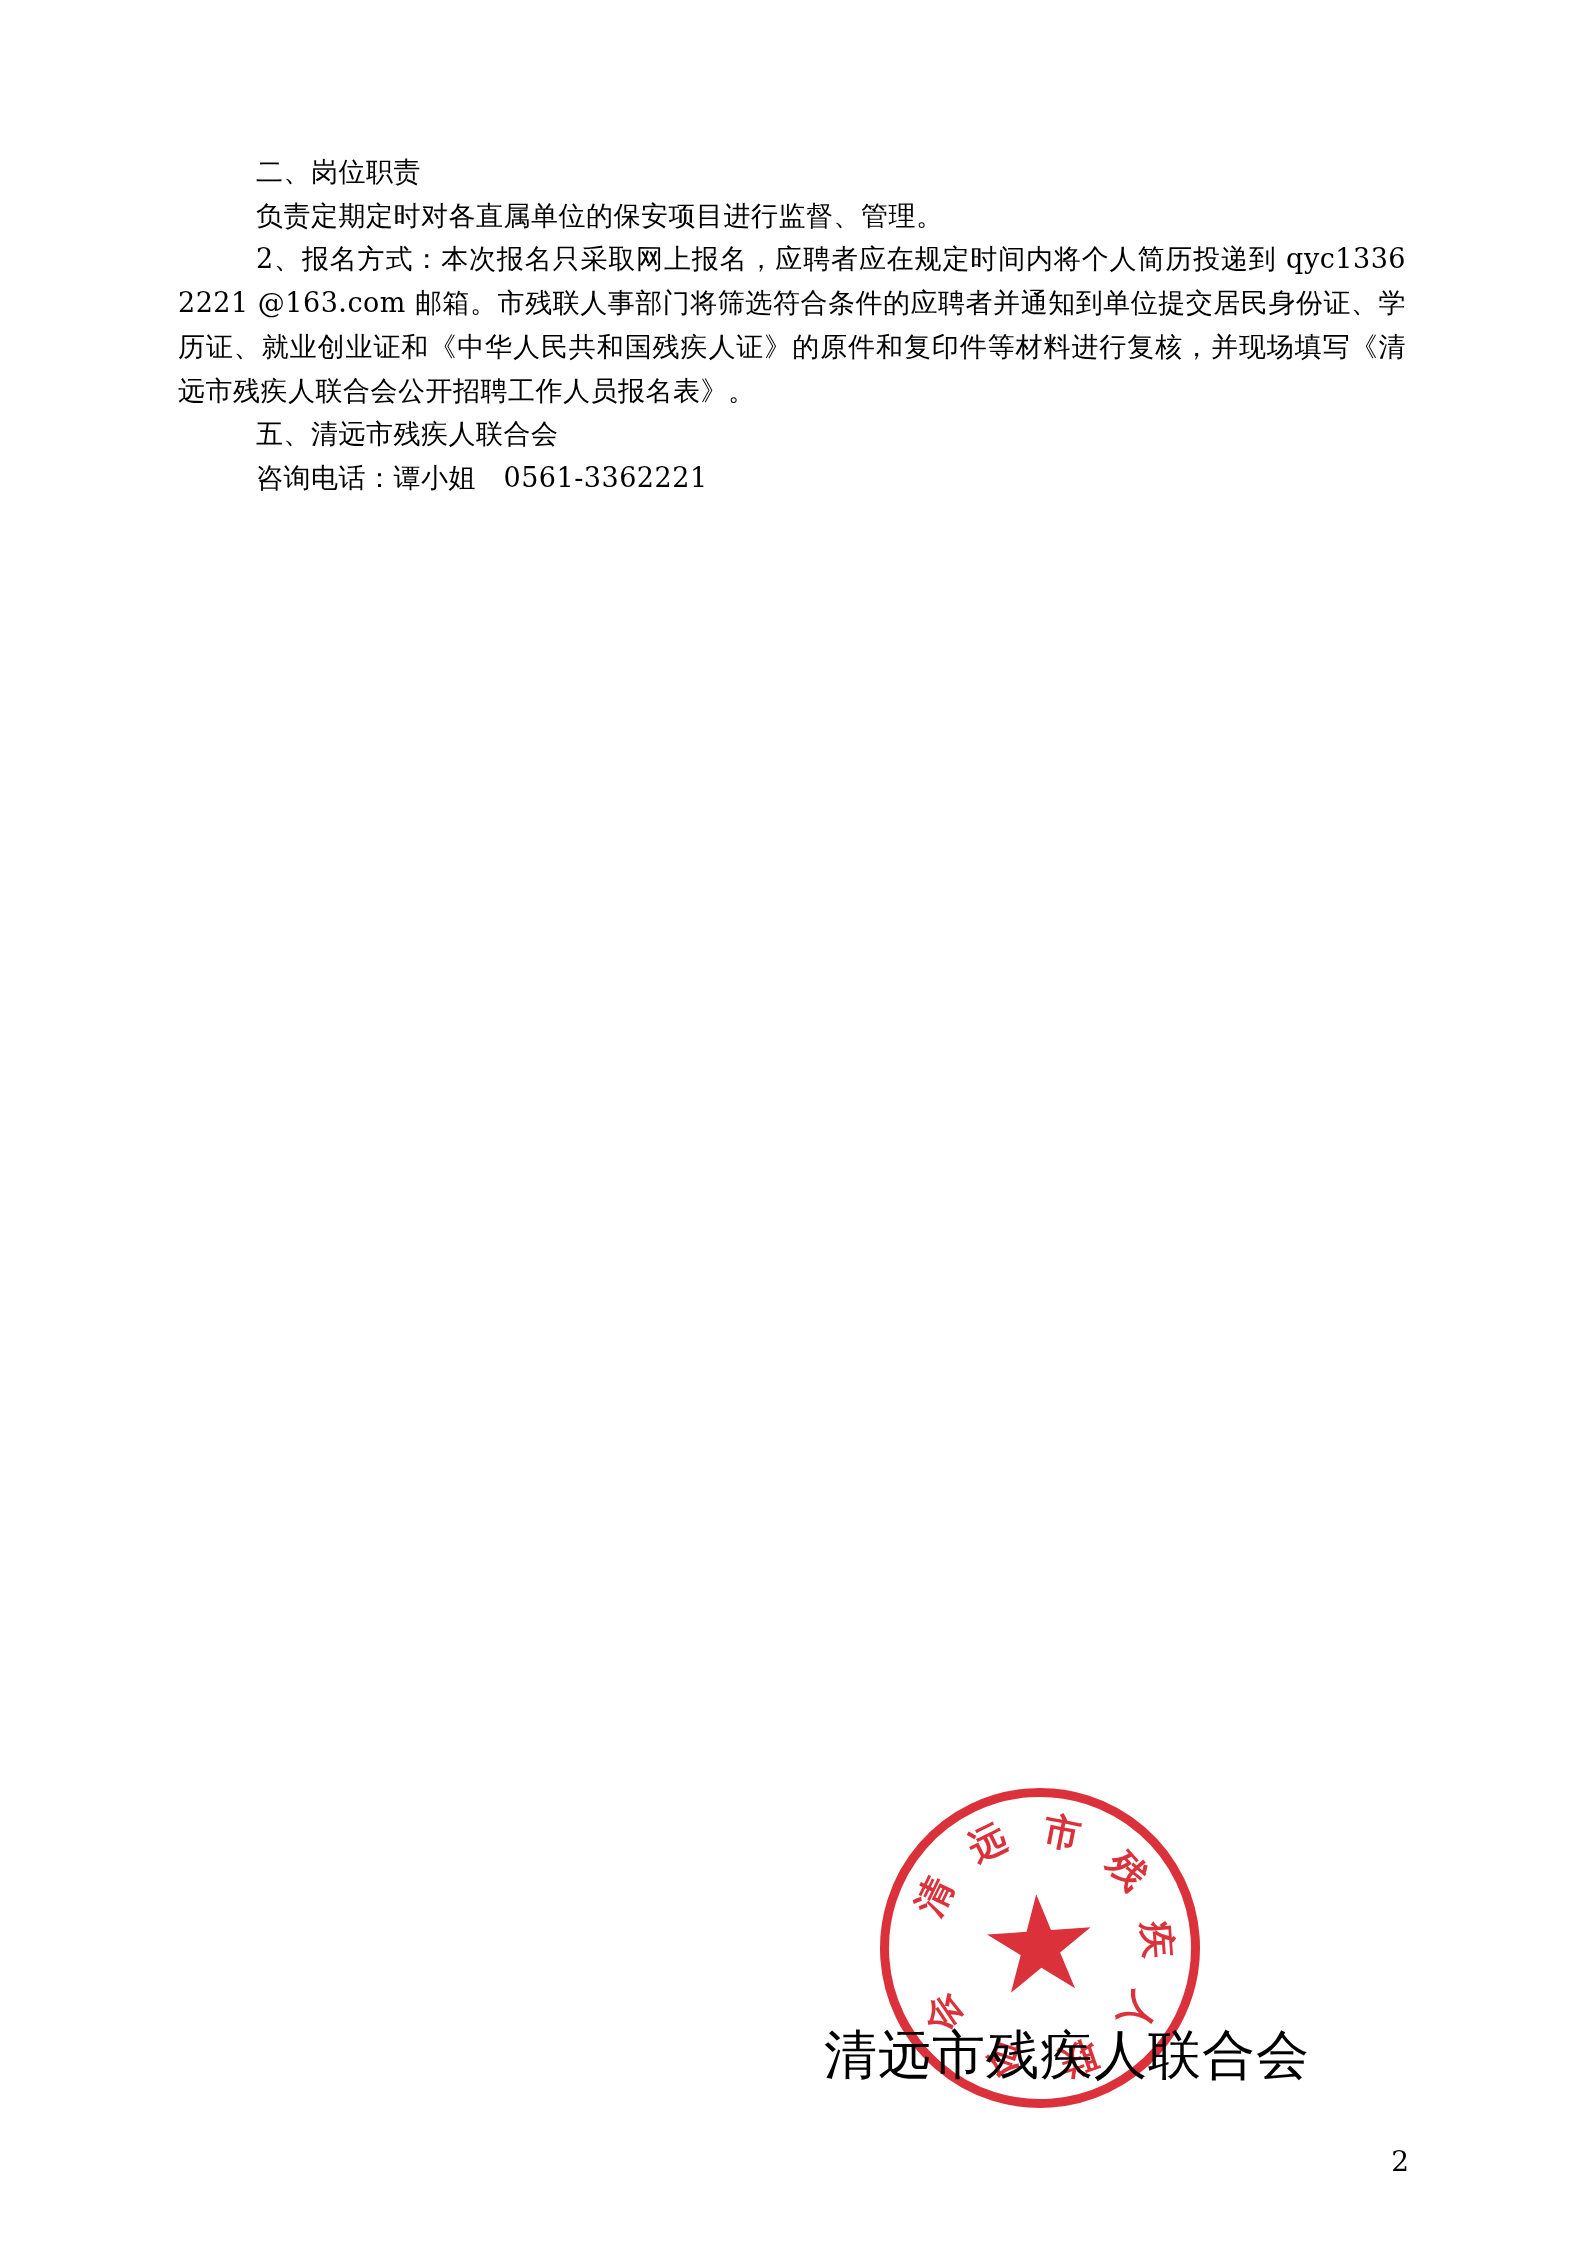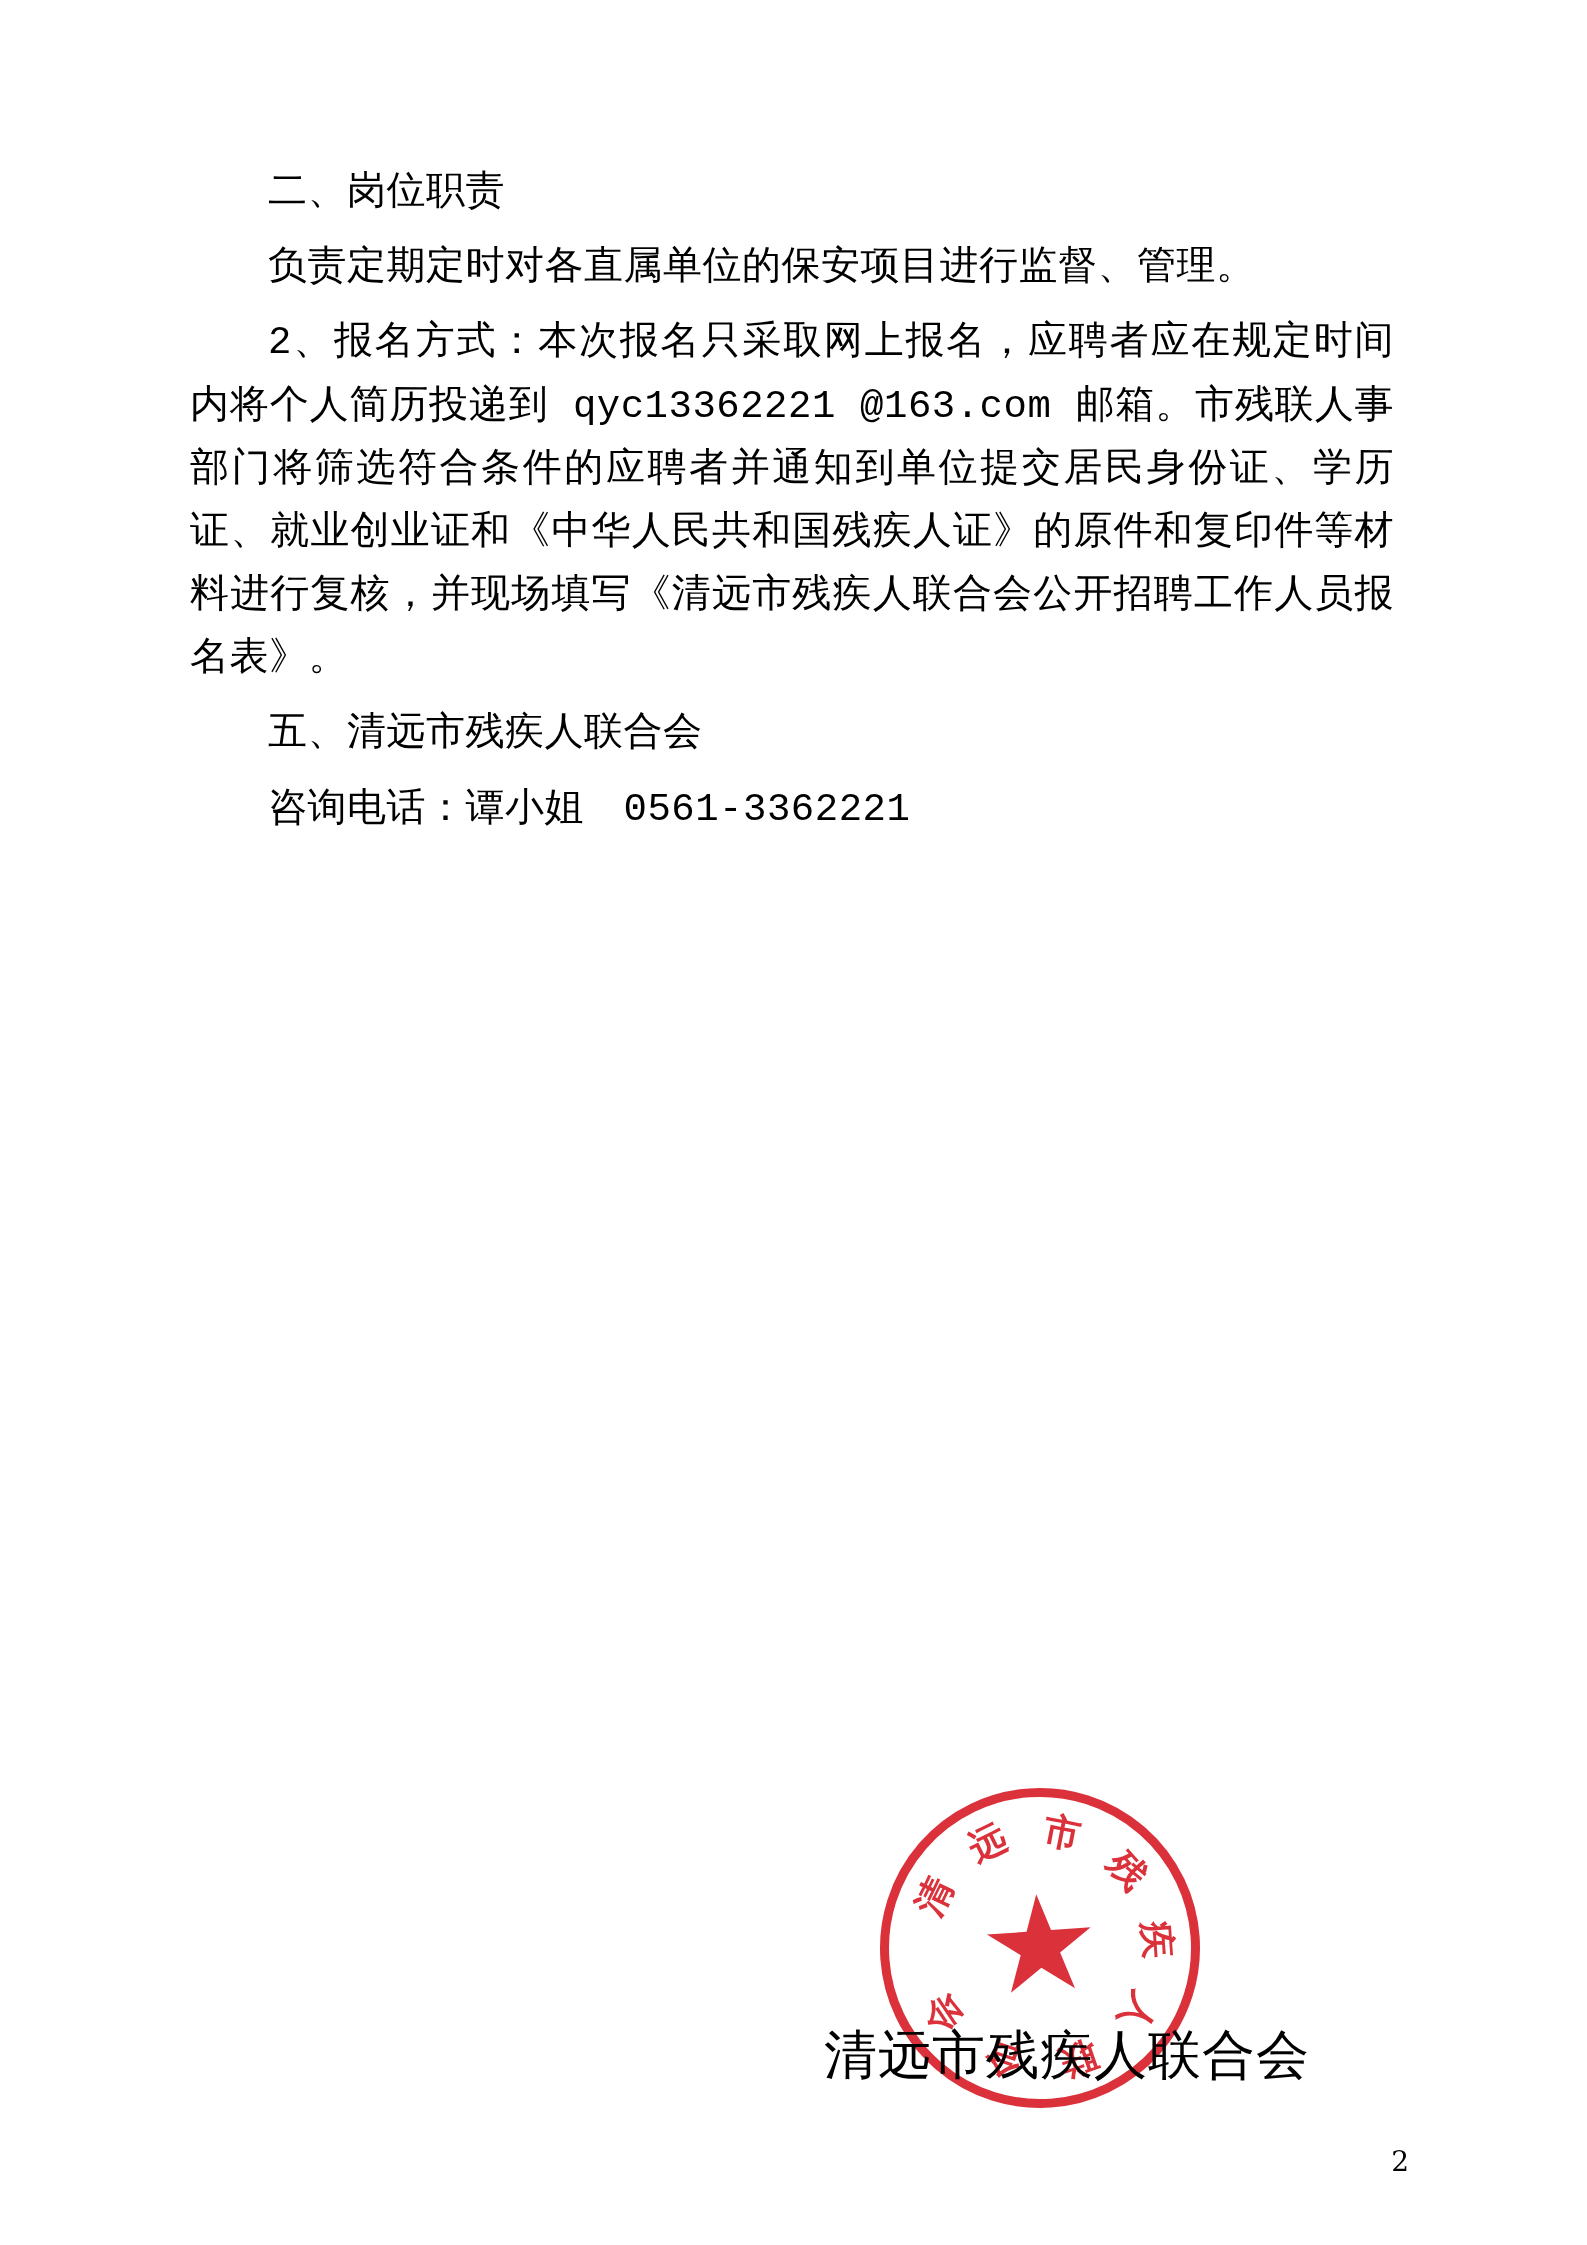--- a/index.html
+++ b/index.html
@@ -20,29 +20,28 @@
     inset: 0;
     background: #fff;
   }
   .content {
     position: absolute;
     left: 178px;
     top: 150px;
     width: 1228px;
   }
   p.line {
-    margin: 12px;
-    font-size: 39px;
+    margin: 0;
+    font-size: 27px;
     line-height: 1.62;
     letter-spacing: 0.5px;
     text-align: justify;
     text-justify: inter-ideograph;
     white-space: pre-wrap;
     word-break: break-all;
-    font-family: Liberation Mono, monospace;
   }
   p.indent {
     text-indent: 78px;
   }
 
   
   .seal {
     position: absolute;
     left: 880px;
     top: 1788px;

